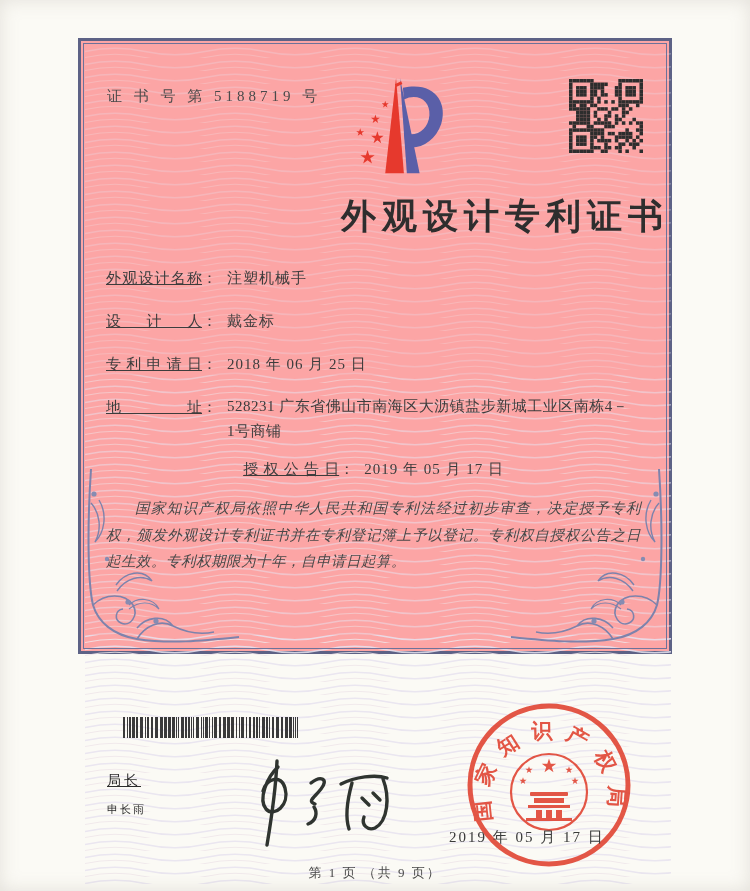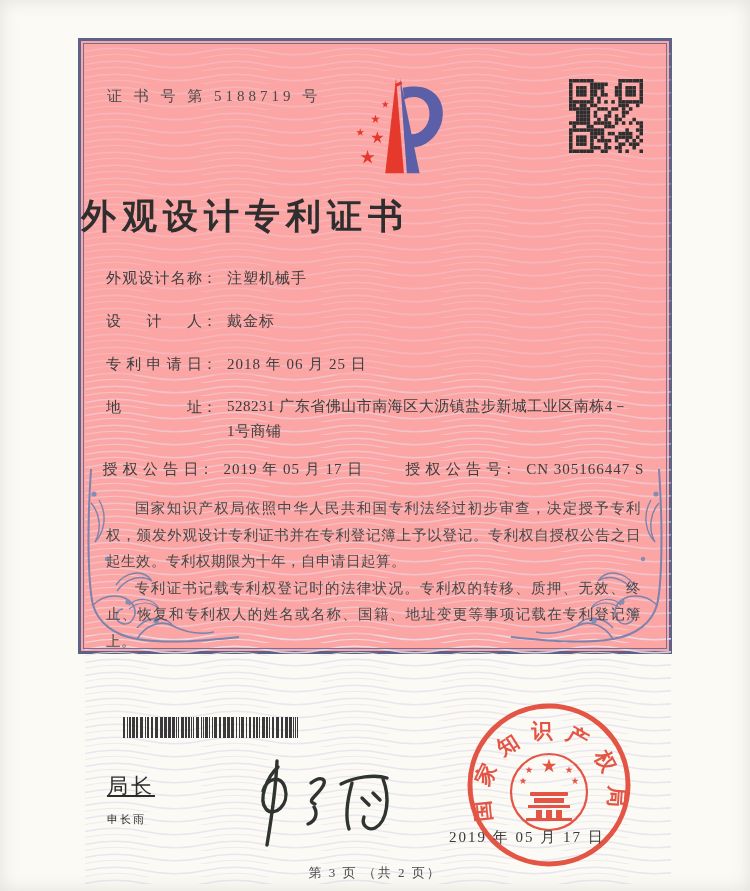--- a/index.html
+++ b/index.html
@@ -30,45 +30,45 @@
 
   .cert-no {
     position:absolute; left:26px; top:46px;
     font-size:15px; letter-spacing:4px; color:#4a4a4a;
   }
 
   .logo { position:absolute; left:263px; top:34px; width:108px; height:110px; }
   .qr   { position:absolute; left:488px; top:38px; width:74px; height:74px; }
 
   .title {
-    position:absolute; left:0; right:0; top:152px; text-align:left;
+    position:absolute; left:0; right:0; top:152px; text-align:right;
     font-size:35px; font-weight:bold; letter-spacing:6px; color:#2e2e2e;
   }
 
   .body-flow { position:absolute; left:25px; right:28px; top:224px; color:#3d3d3d; }
 
   .frow { margin-bottom:16px; font-size:15px; line-height:27px; white-space:nowrap; }
   .flabel {
     display:inline-block; width:96px; vertical-align:top;
-    text-align:justify; text-align-last:justify; color:#3d3d3d;
+    text-align:justify; text-align-last:justify; color:#3d3d3d;text-decoration:underline;
   }
   .fcolon { display:inline-block; margin-right:10px; }
   .fvalue { display:inline-block; vertical-align:top; letter-spacing:1px; }
   .frow-address { margin-bottom:12px; }
   .frow-address .fvalue { width:405px; white-space:normal; line-height:25px; letter-spacing:.5px; }
   .frow-grant { display:flex; margin-bottom:0;justify-content:center; }
   .grant-pair2 { margin-left:42px; }
 
   .paras { margin-top:12px; font-size:14.5px; line-height:26.5px; color:#484848; letter-spacing:.5px; }
-  .paras p { text-indent:2em; text-align:justify; }
+  .paras p { text-indent:2em; text-align:justify;font-style:italic; }
 
   .barcode { position:absolute; left:42px; top:676px; width:176px; height:21px; }
 
   .signatory { position:absolute; left:26px; top:731px; font-family:"Liberation Sans","DejaVu Sans",sans-serif; color:#2c2c2c; }
-  .signatory .role { font-size:21px; letter-spacing:3px; margin-bottom:12px;text-decoration:underline; }
+  .signatory .role { font-size:14px; letter-spacing:3px; margin-bottom:12px;text-decoration:underline; }
   .signatory .name { font-size:11px; letter-spacing:2px; }
 
   .signature { position:absolute; left:140px; top:712px; width:185px; height:105px; }
 
   .seal { position:absolute; left:383px; top:659px; width:170px; height:170px; opacity:.88; z-index:3; }
   .seal-date {
     position:absolute; left:368px; top:787px; z-index:4;
     font-size:15px; letter-spacing:2px; color:#3a3a3a;
   }
 
@@ -411,28 +411,24 @@
       <div class="frow">
         <span class="flabel">专利申请日</span><span class="fcolon">：</span><span class="fvalue">2018 年 06 月 25 日</span>
       </div>
       <div class="frow frow-address">
         <span class="flabel">地址</span><span class="fcolon">：</span><span class="fvalue">528231 广东省佛山市南海区大沥镇盐步新城工业区南栋4－1号商铺</span>
       </div>
       <div class="frow frow-grant">
         <span>
           <span class="flabel">授权公告日</span><span class="fcolon">：</span><span class="fvalue">2019 年 05 月 17 日</span>
         </span>
-        <span class="grant-pair2">
-          <span class="flabel">授权公告号</span><span class="fcolon">：</span><span class="fvalue">CN 305166447 S</span>
-        </span>
       </div>
 
       <div class="paras">
         <p>国家知识产权局依照中华人民共和国专利法经过初步审查，决定授予专利权，颁发外观设计专利证书并在专利登记簿上予以登记。专利权自授权公告之日起生效。专利权期限为十年，自申请日起算。</p>
-        <p>专利证书记载专利权登记时的法律状况。专利权的转移、质押、无效、终止、恢复和专利权人的姓名或名称、国籍、地址变更等事项记载在专利登记簿上。</p>
       </div>
     </div>
 
     <svg class="barcode" id="barcode" viewBox="0 0 176 21">
         <rect x="0" y="0" width="2" height="21" fill="#3a3a3a"></rect>
         <rect x="4" y="0" width="1" height="21" fill="#3a3a3a"></rect>
         <rect x="6" y="0" width="2" height="21" fill="#3a3a3a"></rect>
         <rect x="9" y="0" width="3" height="21" fill="#3a3a3a"></rect>
         <rect x="13" y="0" width="2" height="21" fill="#3a3a3a"></rect>
         <rect x="17" y="0" width="3" height="21" fill="#3a3a3a"></rect>
@@ -521,16 +517,16 @@
           <rect x="64" y="105" width="42" height="3"></rect>
           <rect x="72" y="110" width="6" height="8"></rect>
           <rect x="82" y="110" width="6" height="8"></rect>
           <rect x="92" y="110" width="6" height="8"></rect>
           <rect x="62" y="118" width="46" height="3"></rect>
         </g>
       </g>
     </svg>
     <div class="seal-date">2019 年 05 月 17 日</div>
 
-    <div class="footer">第 3 页 （共 2 页）</div>
+    <div class="footer">第 1 页 （共 9 页）</div>
 
   </div>
 </div>
 
 </body></html>

